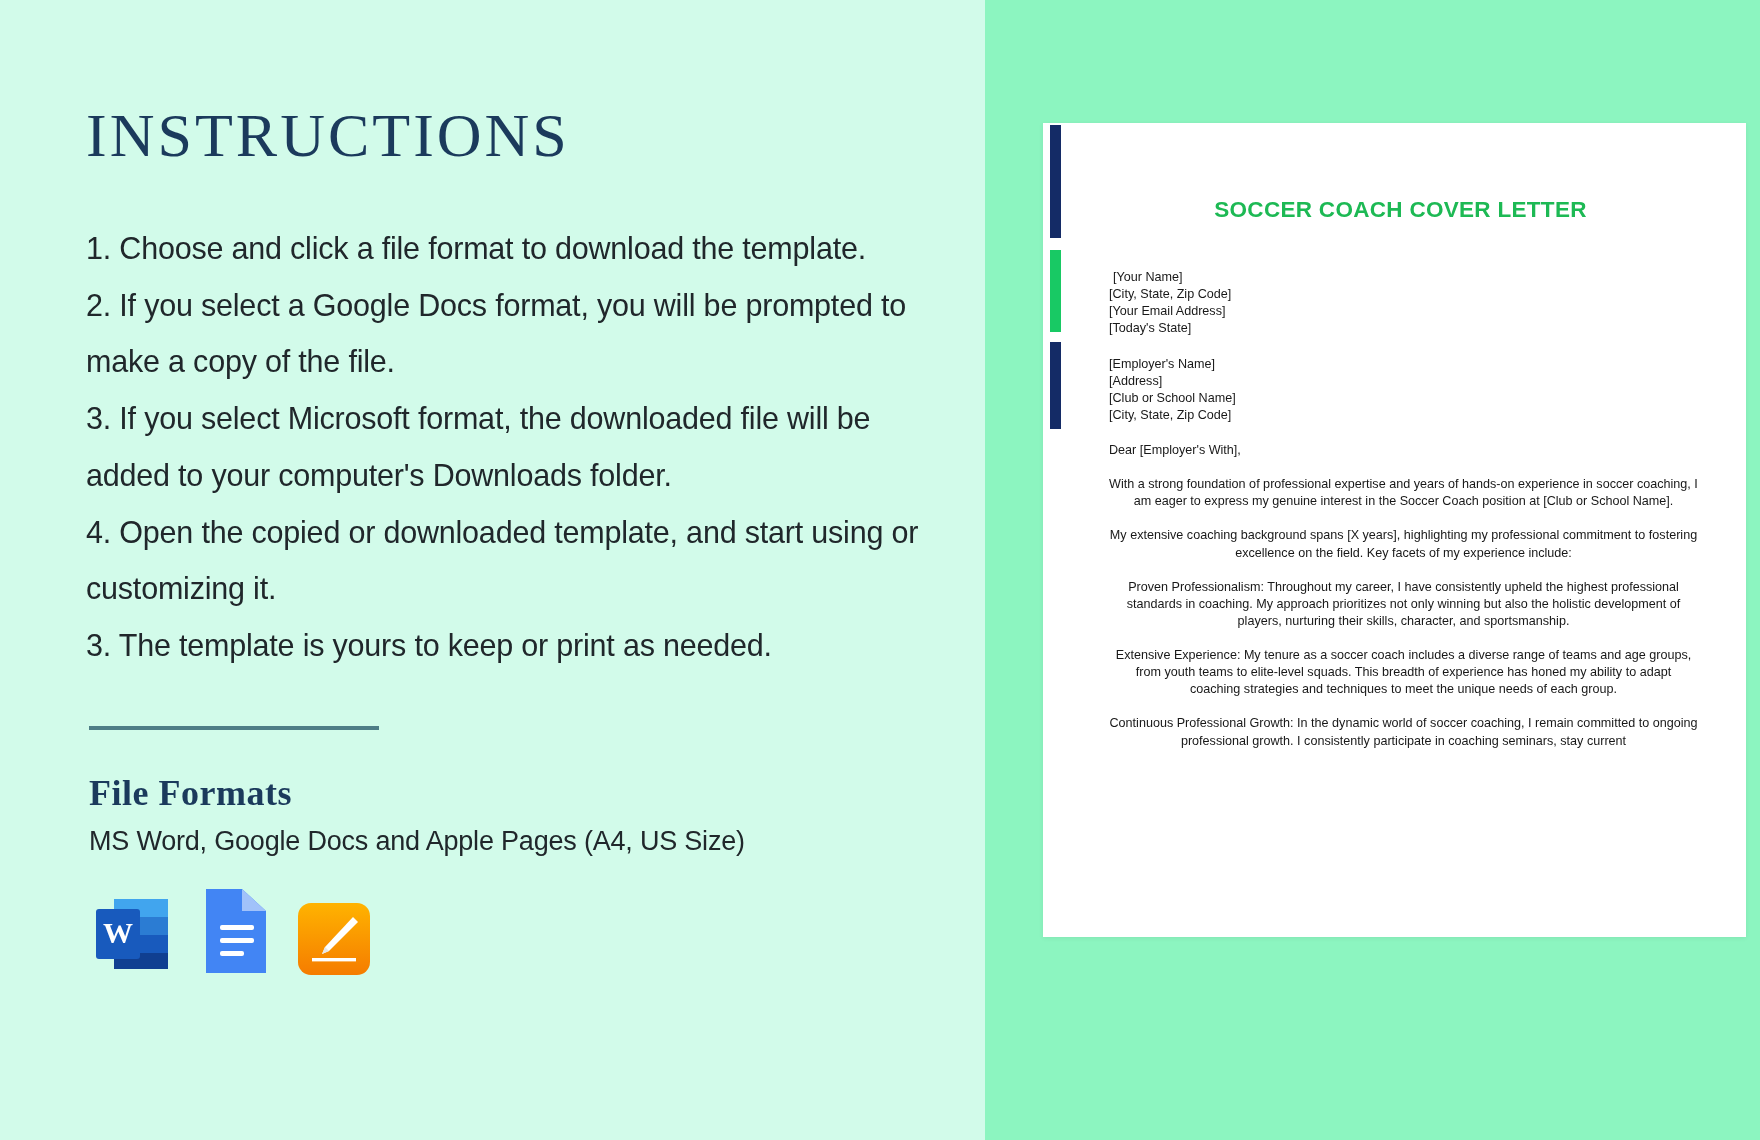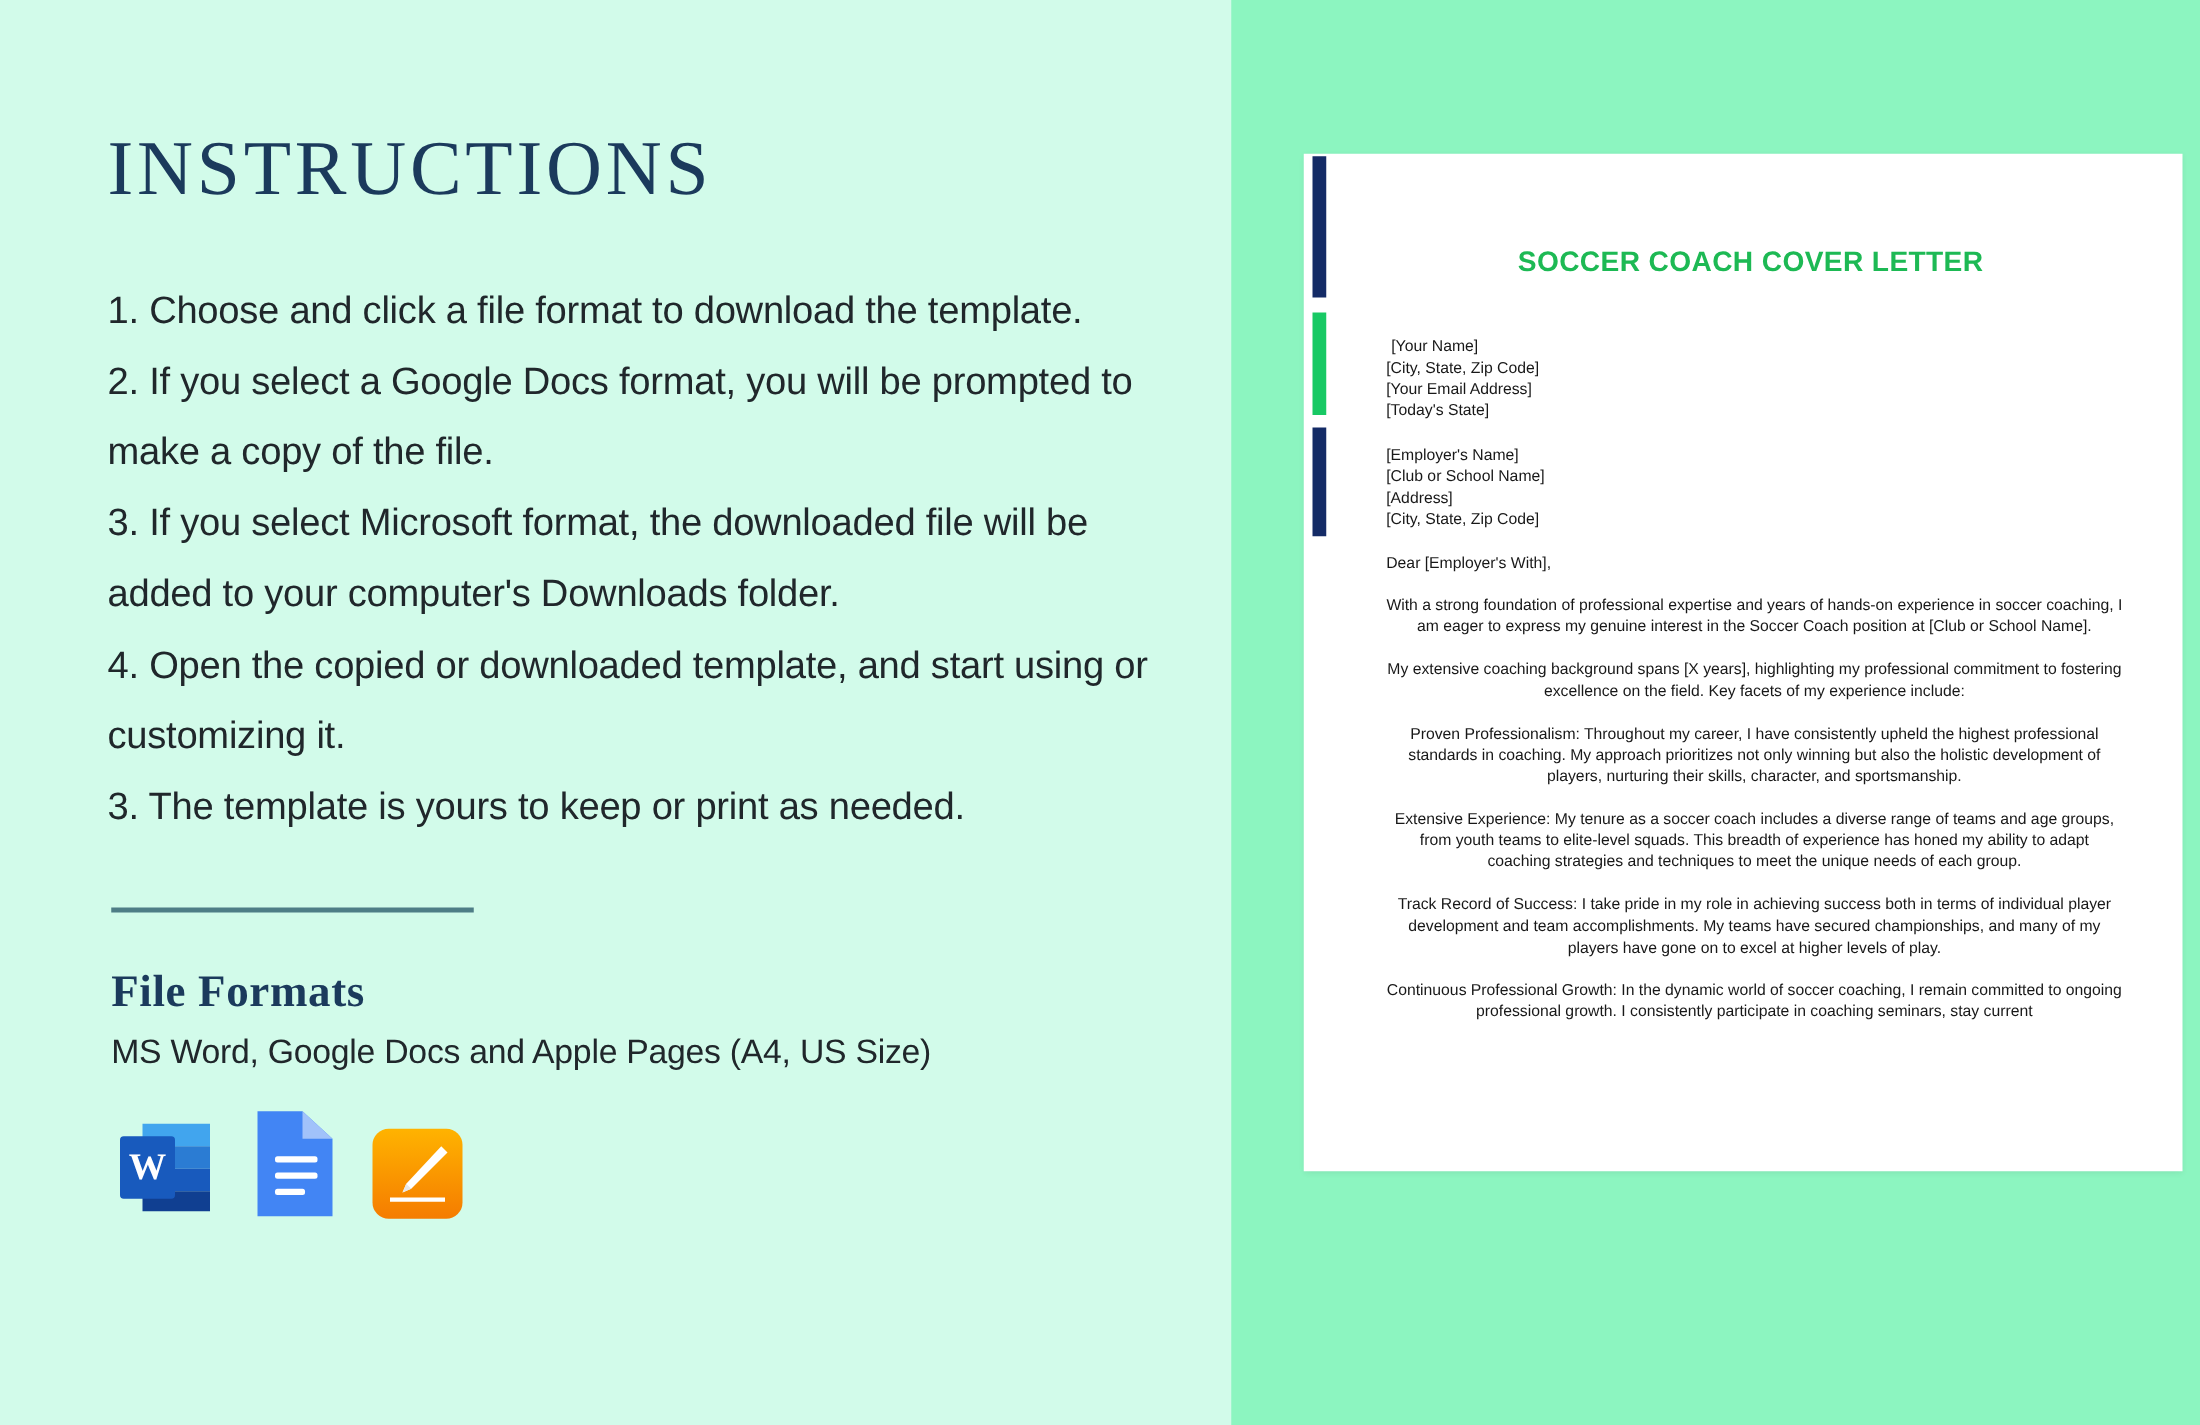--- a/index.html
+++ b/index.html
@@ -255,34 +255,33 @@
             <span class="addr-line indented">[Your Name]</span>
             <span class="addr-line">[City, State, Zip Code]</span>
             <span class="addr-line">[Your Email Address]</span>
             <span class="addr-line">[Today's State]</span>
           </div>
 
           <div class="block-gap"></div>
 
           <div class="addr-block">
             <span class="addr-line">[Employer's Name]</span>
+            <span class="addr-line">[Address]</span>
             <span class="addr-line">[Club or School  Name]</span>
-            <span class="addr-line">[Address]</span>
             <span class="addr-line">[City, State, Zip Code]</span>
           </div>
 
           <div class="block-gap"></div>
 
           <div class="salutation">Dear [Employer's With],</div>
 
           <p class="para">With a strong foundation of professional expertise and years of hands-on experience in soccer coaching, I am eager to express my genuine interest in the Soccer Coach position at [Club or School Name].</p>
           <p class="para">My extensive coaching background spans [X years], highlighting my professional commitment to fostering excellence on the field. Key facets of my experience include:</p>
           <p class="para">Proven Professionalism: Throughout my career, I have consistently upheld the highest professional standards in coaching. My approach prioritizes not only winning but also the holistic development of players, nurturing their skills, character, and sportsmanship.</p>
           <p class="para">Extensive Experience: My tenure as a soccer coach includes a diverse range of teams and age groups, from youth teams to elite-level squads. This breadth of experience has honed my ability to adapt coaching strategies and techniques to meet the unique needs of each group.</p>
-          <p class="para">Track Record of Success: I take pride in my role in achieving success both in terms of individual player development and team accomplishments. My teams have secured championships, and many of my players have gone on to excel at higher levels of play.</p>
           <p class="para">Continuous Professional Growth: In the dynamic world of soccer coaching, I remain committed to ongoing professional growth. I consistently participate in coaching seminars, stay current</p>
 
         </div>
       </div>
     </div>
   </div>
 
 </div>
 
 </body></html>

